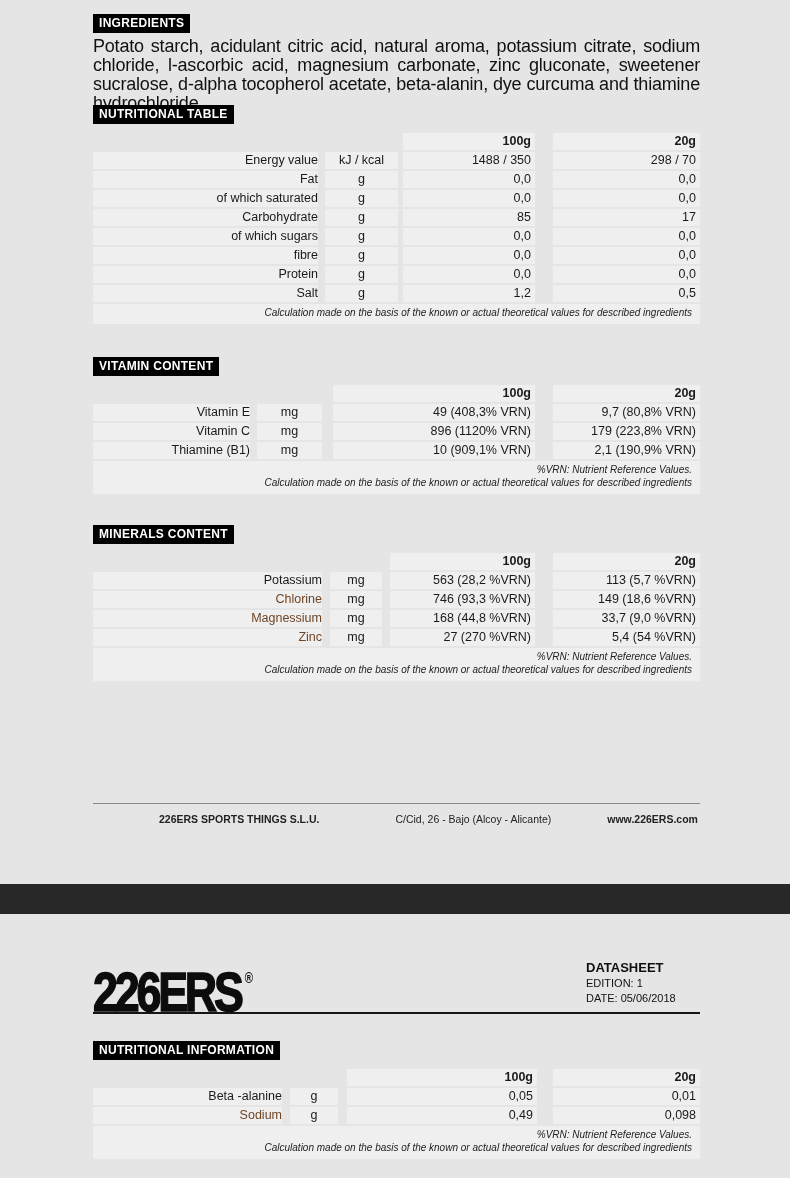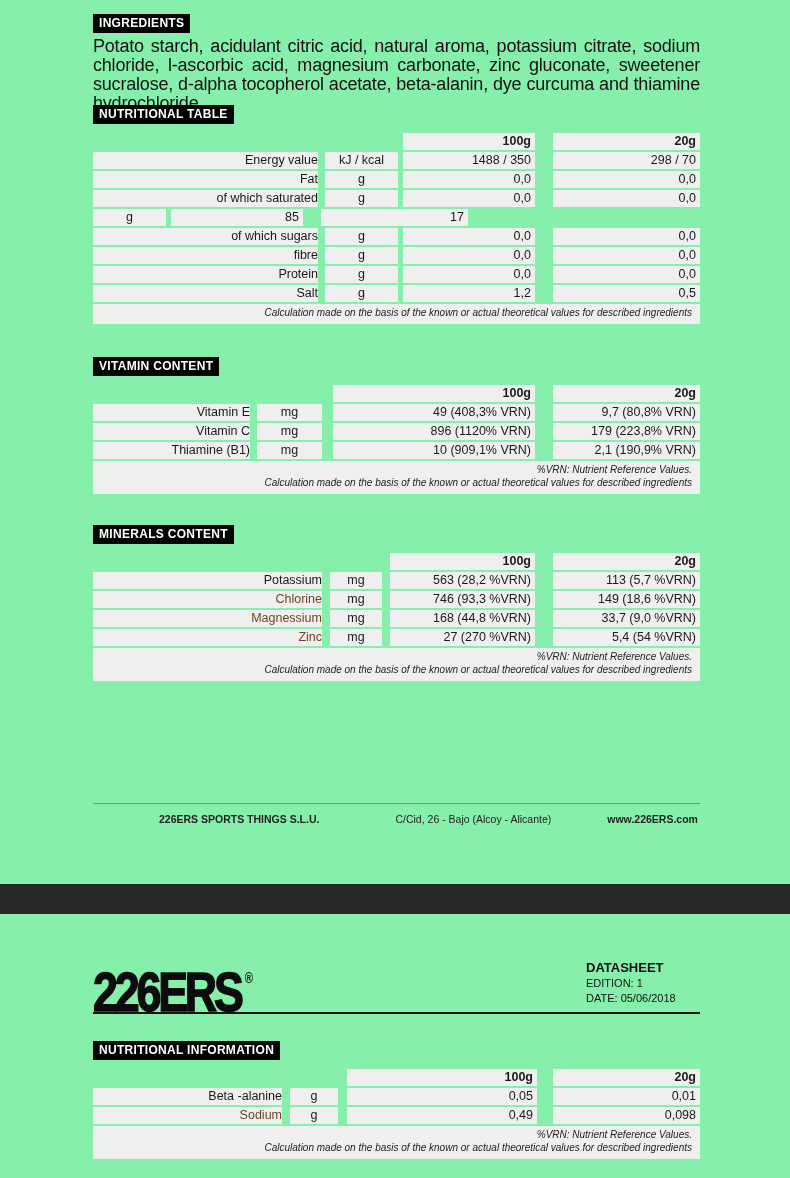--- a/index.html
+++ b/index.html
@@ -1,16 +1,16 @@
 <!DOCTYPE html>
 <html style="--label-bg: #000000; --label-fg: #FFFFFF; --row-bg: #EFEFEF; --brown: #6E4526; --bar: #282828;"><head>
 <meta charset="utf-8">
 <style>
   html,body{margin:0;padding:0;background:#fff;}
-  .page{position:relative;width:790px;height:1178px;background:#86efac;overflow:hidden;
+  .page{position:relative;width:790px;height:1178px;background:#e5e5e5;overflow:hidden;
         font-family:"Liberation Sans",sans-serif;color:#1a1a1a;}
   .sec{position:absolute;left:93px;width:607px;}
   .sec-label{display:inline-block;background:var(--label-bg,#000);color:var(--label-fg,#fff);
              font-size:12px;font-weight:bold;letter-spacing:.3px;padding:2px 6px 3px;}
   .ingredients-text{margin:4px 0 0;text-align:justify;font-size:18px;line-height:19px;
                     letter-spacing:-0.2px;color:#111;}
   
   .ftable{margin-top:9px;}
   .trow{display:flex;margin-top:2px;height:17px;font-size:12.5px;line-height:17px;}
   .cell{background:var(--row-bg,#efefef);box-sizing:border-box;white-space:nowrap;overflow:hidden;}
@@ -79,20 +79,21 @@
           <div class="cell c-val c-v1">0,0</div>
           <div class="cell c-val c-v2">0,0</div>
         </div>
         <div class="trow">
           <div class="cell c-label indent">of which saturated</div>
           <div class="cell c-unit">g</div>
           <div class="cell c-val c-v1">0,0</div>
           <div class="cell c-val c-v2">0,0</div>
         </div>
         <div class="trow">
+          <div class="cell c-label">Carbohydrate</div>
           <div class="cell c-unit">g</div>
           <div class="cell c-val c-v1">85</div>
           <div class="cell c-val c-v2">17</div>
         </div>
         <div class="trow">
           <div class="cell c-label indent">of which sugars</div>
           <div class="cell c-unit">g</div>
           <div class="cell c-val c-v1">0,0</div>
           <div class="cell c-val c-v2">0,0</div>
         </div>

